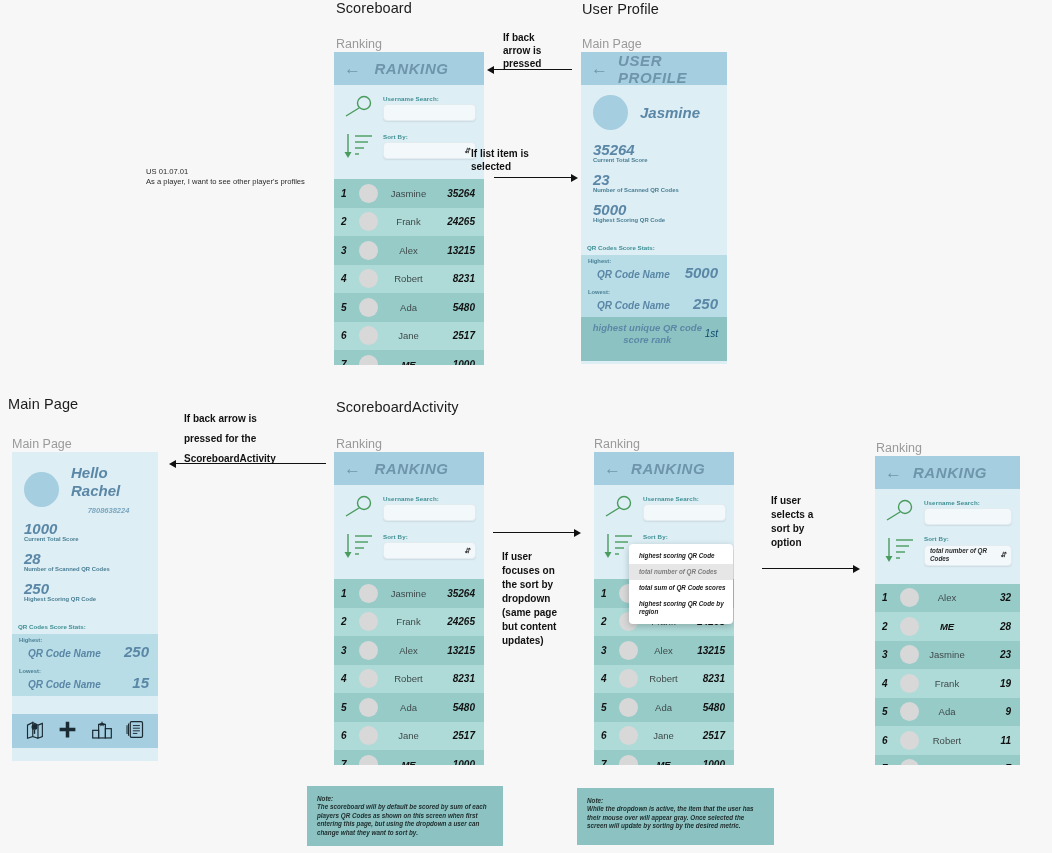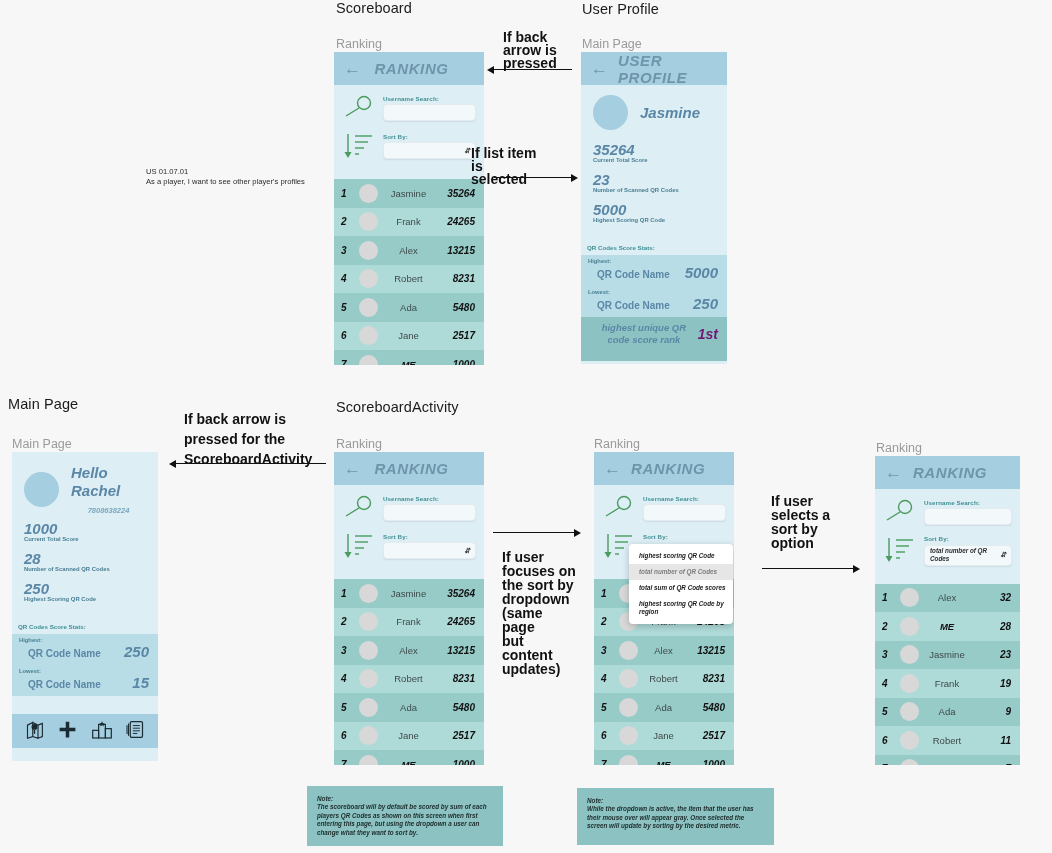--- a/index.html
+++ b/index.html
@@ -17,21 +17,21 @@
   .section-title {
     font-size:14.5px; color:#1b1b1b; font-weight:400; letter-spacing:0.1px;
     white-space:nowrap;
   }
   .frame-label {
     font-size:12.5px; color:#9a9a9a; font-weight:400; white-space:nowrap;
   }
 
   
   .anno {
-    font-size:14px; font-weight:700; line-height:13px; color:#111;
+    font-size:10px; font-weight:700; line-height:13px; color:#111;
   }
   .anno-note {
     font-size:6.3px; line-height:8.4px; font-weight:700; font-style:italic;
     color:#1d2b2b;
   }
   .note-box { background:#8cc3c2; }
 
   .arrow-line { position:absolute; background:#111; height:1.4px; }
   .arrow-head { position:absolute; width:0; height:0; }
   .arrow-head.right {
@@ -126,36 +126,36 @@
     padding:4px 0 4px 6px; background:#ddeef5;
   }
   .stat-band { background:#b8dde7; padding:3px 9px 5px 7px; }
   .stat-band .cap {
     font-size:5.8px; font-weight:700; color:#4a7f94; margin-bottom:0px;
   }
   .stat-band .row {
     display:flex; align-items:baseline; justify-content:space-between;
   }
   .stat-band .qrname {
-    font-size:10px; font-weight:700; color:#5b87a6;
+    font-size:10px; font-weight:700; font-style:italic; color:#5b87a6;
     padding-left:9px;
   }
   .stat-band .qrval {
     font-size:15px; font-weight:700; font-style:italic; color:#5b87a6;
   }
   .rank-band {
     background:#8cc3c2; display:flex; align-items:center;
     justify-content:space-between; padding:5px 9px 16px 9px;
   }
   .rank-band .txt {
     font-size:9.5px; font-weight:700; font-style:italic; color:#5b87a6;
     line-height:11.5px; text-align:center; flex:1;
   }
   .rank-band .val {
-    font-size:14px; font-weight:700; font-style:italic; color:#701a75;
+    font-size:10px; font-weight:400; font-style:italic; color:#0c4a6e;
   }
 
   
   .bottom-nav {
     background:#a5cee0; height:34px; display:flex; align-items:center;
     justify-content:space-around; padding:0 6px;
   }
 
   
   .dropdown {

